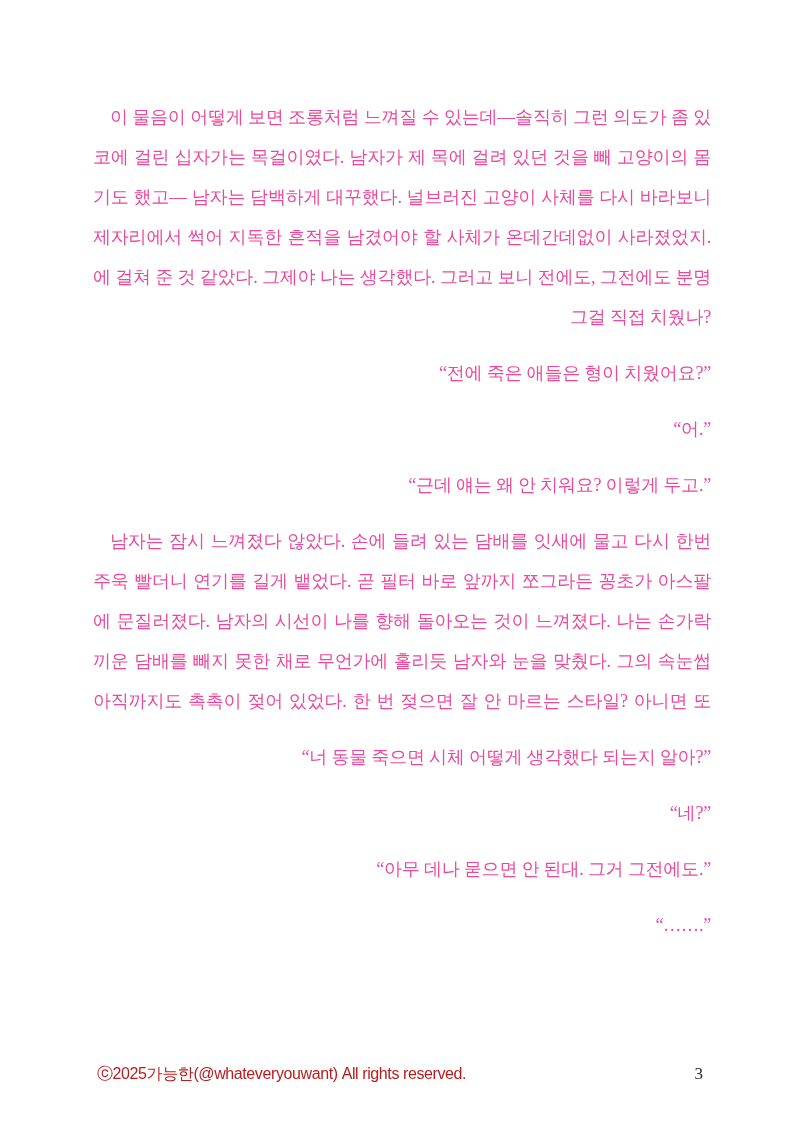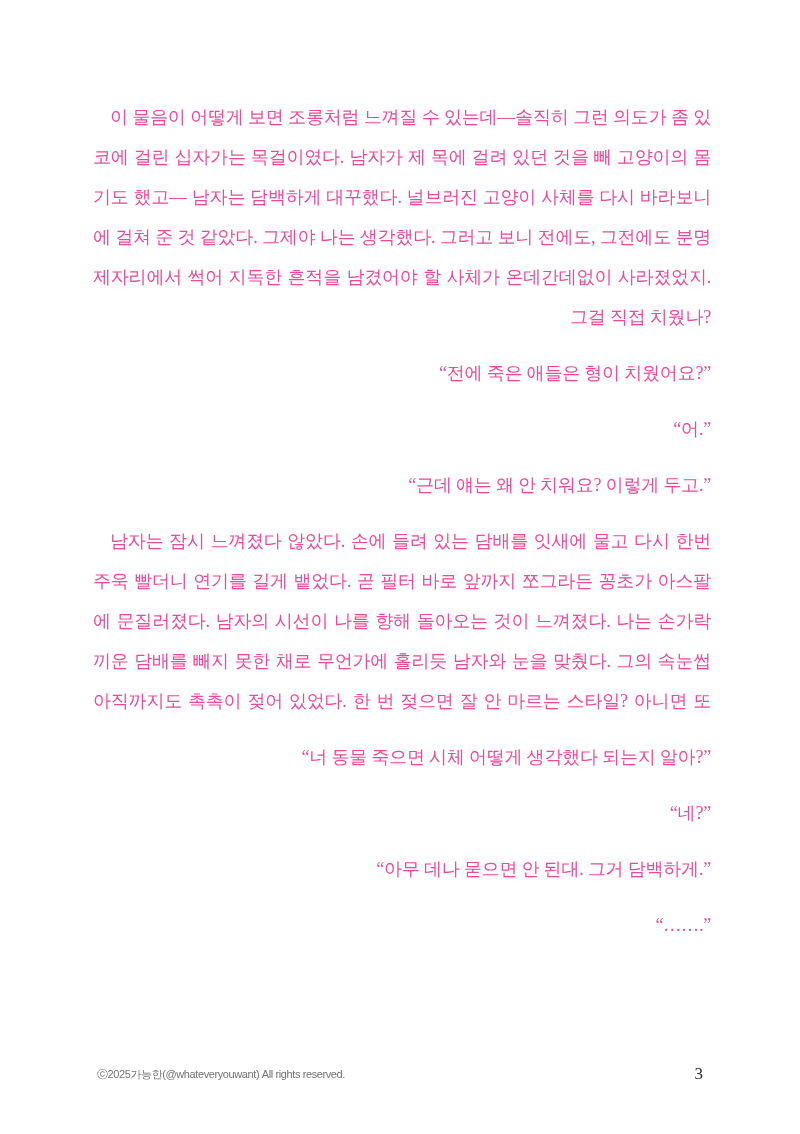--- a/index.html
+++ b/index.html
@@ -45,42 +45,42 @@
     top: 1059px;
     left: 97px;
     width: 614px;
     height: 30px;
     display: flex;
     justify-content: space-between;
     align-items: center;
   }
   .copyright {
     font-family: "Liberation Sans", "DejaVu Sans", sans-serif;
-    font-size: 11px;
+    font-size: 16px;
     letter-spacing: -0.4px;
-    color: #737373;
+    color: #b91c1c;
   }
   .page-number {
     font-family: "Liberation Serif", "DejaVu Serif", serif;
     font-size: 17px;
     color: #2a2a2a;
     padding-right: 8px;
   }
 </style>
 </head>
 <body>
 
 <div class="page">
   <main class="content" id="content">
       <div class="para prose">
         <div class="line first">이 물음이 어떻게 보면 조롱처럼 느껴질 수 있는데—솔직히 그런 의도가 좀 있</div>
         <div class="line">코에 걸린 십자가는 목걸이였다. 남자가 제 목에 걸려 있던 것을 빼 고양이의 몸</div>
         <div class="line">기도 했고— 남자는 담백하게 대꾸했다. 널브러진 고양이 사체를 다시 바라보니</div>
+        <div class="line">제자리에서 썩어 지독한 흔적을 남겼어야 할 사체가 온데간데없이 사라졌었지.</div>
         <div class="line">에 걸쳐 준 것 같았다. 그제야 나는 생각했다. 그러고 보니 전에도, 그전에도 분명</div>
-        <div class="line">제자리에서 썩어 지독한 흔적을 남겼어야 할 사체가 온데간데없이 사라졌었지.</div>
         <div class="line last">그걸 직접 치웠나?</div>
       </div>
       <div class="para dialogue">
         <div class="line first last">“전에 죽은 애들은 형이 치웠어요?”</div>
       </div>
       <div class="para dialogue">
         <div class="line first last">“어.”</div>
       </div>
       <div class="para dialogue">
         <div class="line first last">“근데 얘는 왜 안 치워요? 이렇게 두고.”</div>
@@ -92,21 +92,21 @@
         <div class="line">끼운 담배를 빼지 못한 채로 무언가에 홀리듯 남자와 눈을 맞췄다. 그의 속눈썹은</div>
         <div class="line">아직까지도 촉촉이 젖어 있었다. 한 번 젖으면 잘 안 마르는 스타일? 아니면 또 울</div>
       </div>
       <div class="para dialogue">
         <div class="line first last">“너 동물 죽으면 시체 어떻게 생각했다 되는지 알아?”</div>
       </div>
       <div class="para dialogue">
         <div class="line first last">“네?”</div>
       </div>
       <div class="para dialogue">
-        <div class="line first last">“아무 데나 묻으면 안 된대. 그거 담백하게.”</div>
+        <div class="line first last">“아무 데나 묻으면 안 된대. 그거 그전에도.”</div>
       </div>
       <div class="para dialogue">
         <div class="line first last">“…….”</div>
       </div>
     </main>
   <footer class="footer">
     <span class="copyright">ⓒ2025가능한(@whateveryouwant) All rights reserved.</span>
     <span class="page-number">3</span>
   </footer>
 </div>

